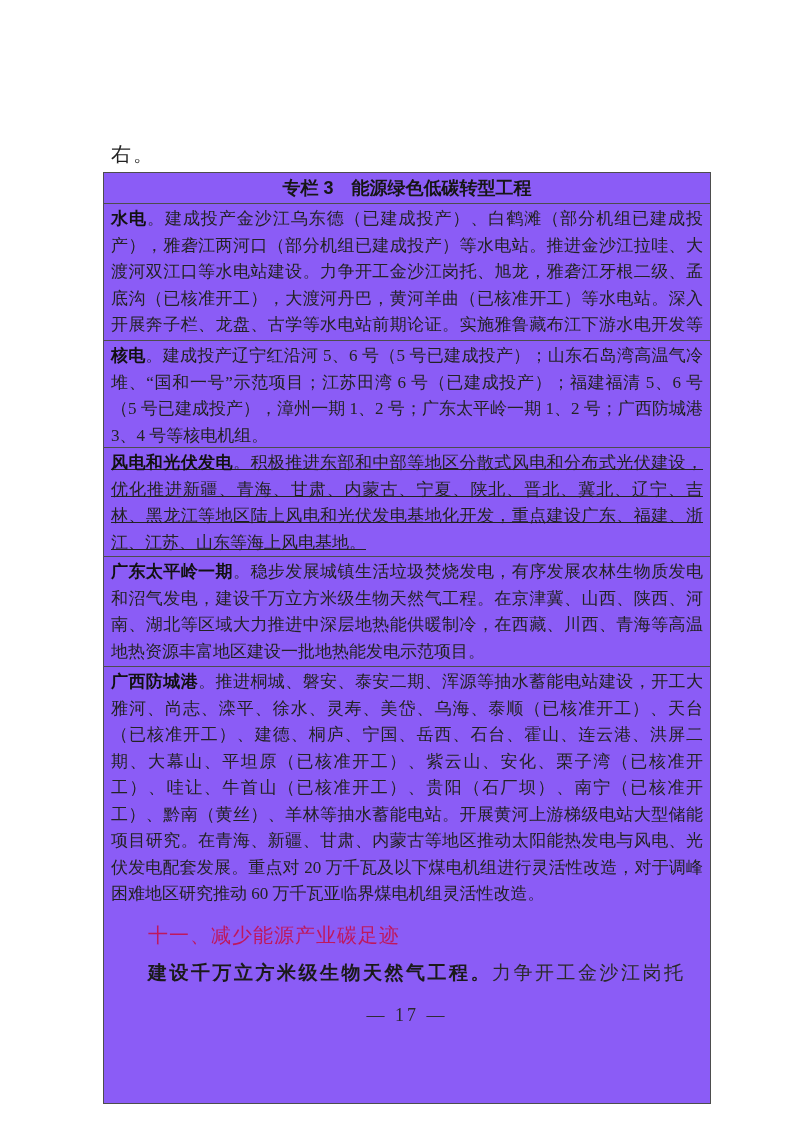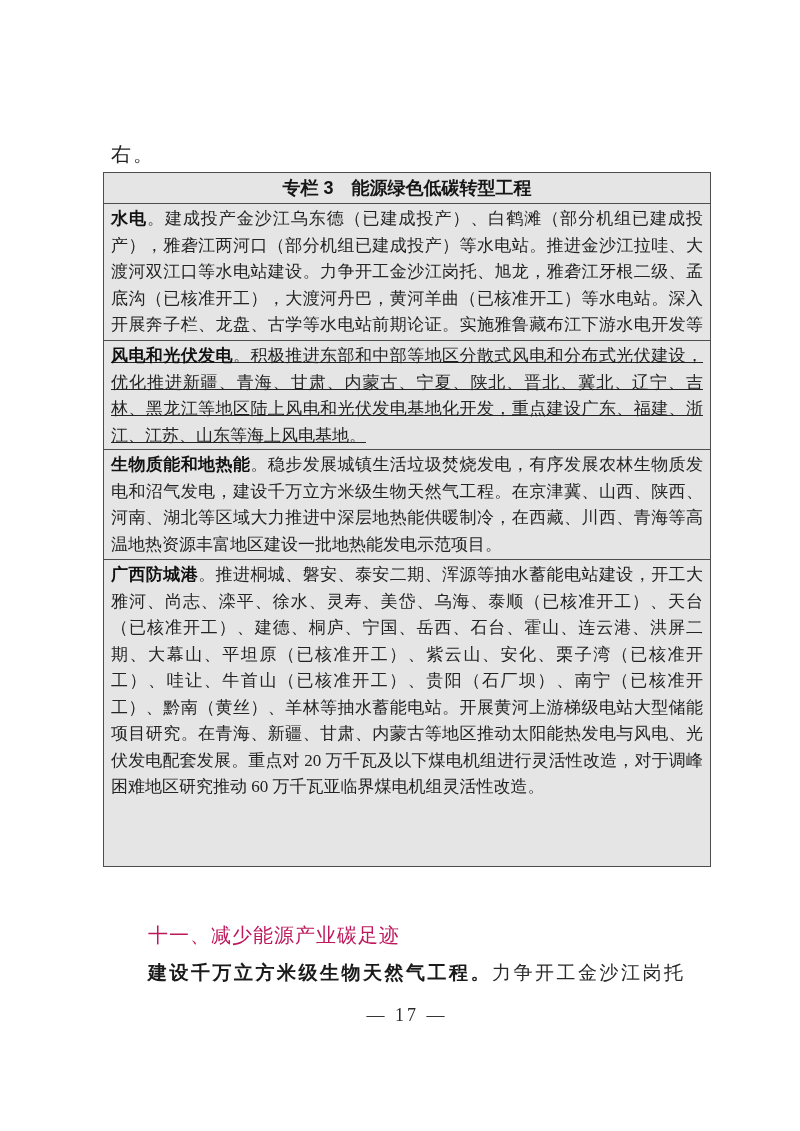--- a/index.html
+++ b/index.html
@@ -22,23 +22,23 @@
     top: 141px;
     font-size: 20px;
     letter-spacing: 2px;
     color: #222;
   }
   .box-table {
     position: absolute;
     left: 103px;
     top: 172px;
     width: 608px;
-    height: 695px;
+    height: 932px;
     border: 1px solid #4d4d4d;
-    background: #e5e5e5;
+    background: #8b5cf6;
     overflow: hidden;
   }
   .box-header {
     height: 31px;
     border-bottom: 1px solid #4d4d4d;
     display: flex;
     align-items: center;
     justify-content: center;
     font-family: "Liberation Sans", "DejaVu Sans", sans-serif;
     font-weight: bold;
@@ -113,27 +113,30 @@
   <div class="top-text">右。</div>
 
   <div class="box-table">
 
     <div class="box-header">专栏 3　能源绿色低碳转型工程</div>
 
     <div class="box-row row-hydro">
       <span class="row-label">水电</span><span>。建成投产金沙江乌东德（已建成投产）、白鹤滩（部分机组已建成投产），雅砻江两河口（部分机组已建成投产）等水电站。推进金沙江拉哇、大渡河双江口等水电站建设。力争开工金沙江岗托、旭龙，雅砻江牙根二级、孟底沟（已核准开工），大渡河丹巴，黄河羊曲（已核准开工）等水电站。深入开展奔子栏、龙盘、古学等水电站前期论证。实施雅鲁藏布江下游水电开发等重大工程。</span>
     </div>
 
+    <div class="box-row row-nuclear">
+      <span class="row-label">核电</span><span>。建成投产辽宁红沿河 5、6 号（5 号已建成投产）；山东石岛湾高温气冷堆、“国和一号”示范项目；江苏田湾 6 号（已建成投产）；福建福清 5、6 号（5 号已建成投产），漳州一期 1、2 号；广东太平岭一期 1、2 号；广西防城港 3、4 号等核电机组。</span>
+    </div>
 
     <div class="box-row row-wind">
       <span class="row-label">风电和光伏发电</span><span>。积极推进东部和中部等地区分散式风电和分布式光伏建设，优化推进新疆、青海、甘肃、内蒙古、宁夏、陕北、晋北、冀北、辽宁、吉林、黑龙江等地区陆上风电和光伏发电基地化开发，重点建设广东、福建、浙江、江苏、山东等海上风电基地。</span>
     </div>
 
     <div class="box-row row-bio">
-      <span class="row-label">生物质能和地热能</span><span>。稳步发展城镇生活垃圾焚烧发电，有序发展农林生物质发电和沼气发电，建设千万立方米级生物天然气工程。在京津冀、山西、陕西、河南、湖北等区域大力推进中深层地热能供暖制冷，在西藏、川西、青海等高温地热资源丰富地区建设一批地热能发电示范项目。</span>
+      <span class="row-label">广东太平岭一期</span><span>。稳步发展城镇生活垃圾焚烧发电，有序发展农林生物质发电和沼气发电，建设千万立方米级生物天然气工程。在京津冀、山西、陕西、河南、湖北等区域大力推进中深层地热能供暖制冷，在西藏、川西、青海等高温地热资源丰富地区建设一批地热能发电示范项目。</span>
     </div>
 
     <div class="box-row row-flex">
       <span class="row-label">广西防城港</span><span>。推进桐城、磐安、泰安二期、浑源等抽水蓄能电站建设，开工大雅河、尚志、滦平、徐水、灵寿、美岱、乌海、泰顺（已核准开工）、天台（已核准开工）、建德、桐庐、宁国、岳西、石台、霍山、连云港、洪屏二期、大幕山、平坦原（已核准开工）、紫云山、安化、栗子湾（已核准开工）、哇让、牛首山（已核准开工）、贵阳（石厂坝）、南宁（已核准开工）、黔南（黄丝）、羊林等抽水蓄能电站。开展黄河上游梯级电站大型储能项目研究。在青海、新疆、甘肃、内蒙古等地区推动太阳能热发电与风电、光伏发电配套发展。重点对 20 万千瓦及以下煤电机组进行灵活性改造，对于调峰困难地区研究推动 60 万千瓦亚临界煤电机组灵活性改造。</span>
     </div>
 
   </div>
 
   <div class="section-heading">十一、减少能源产业碳足迹</div>
 

